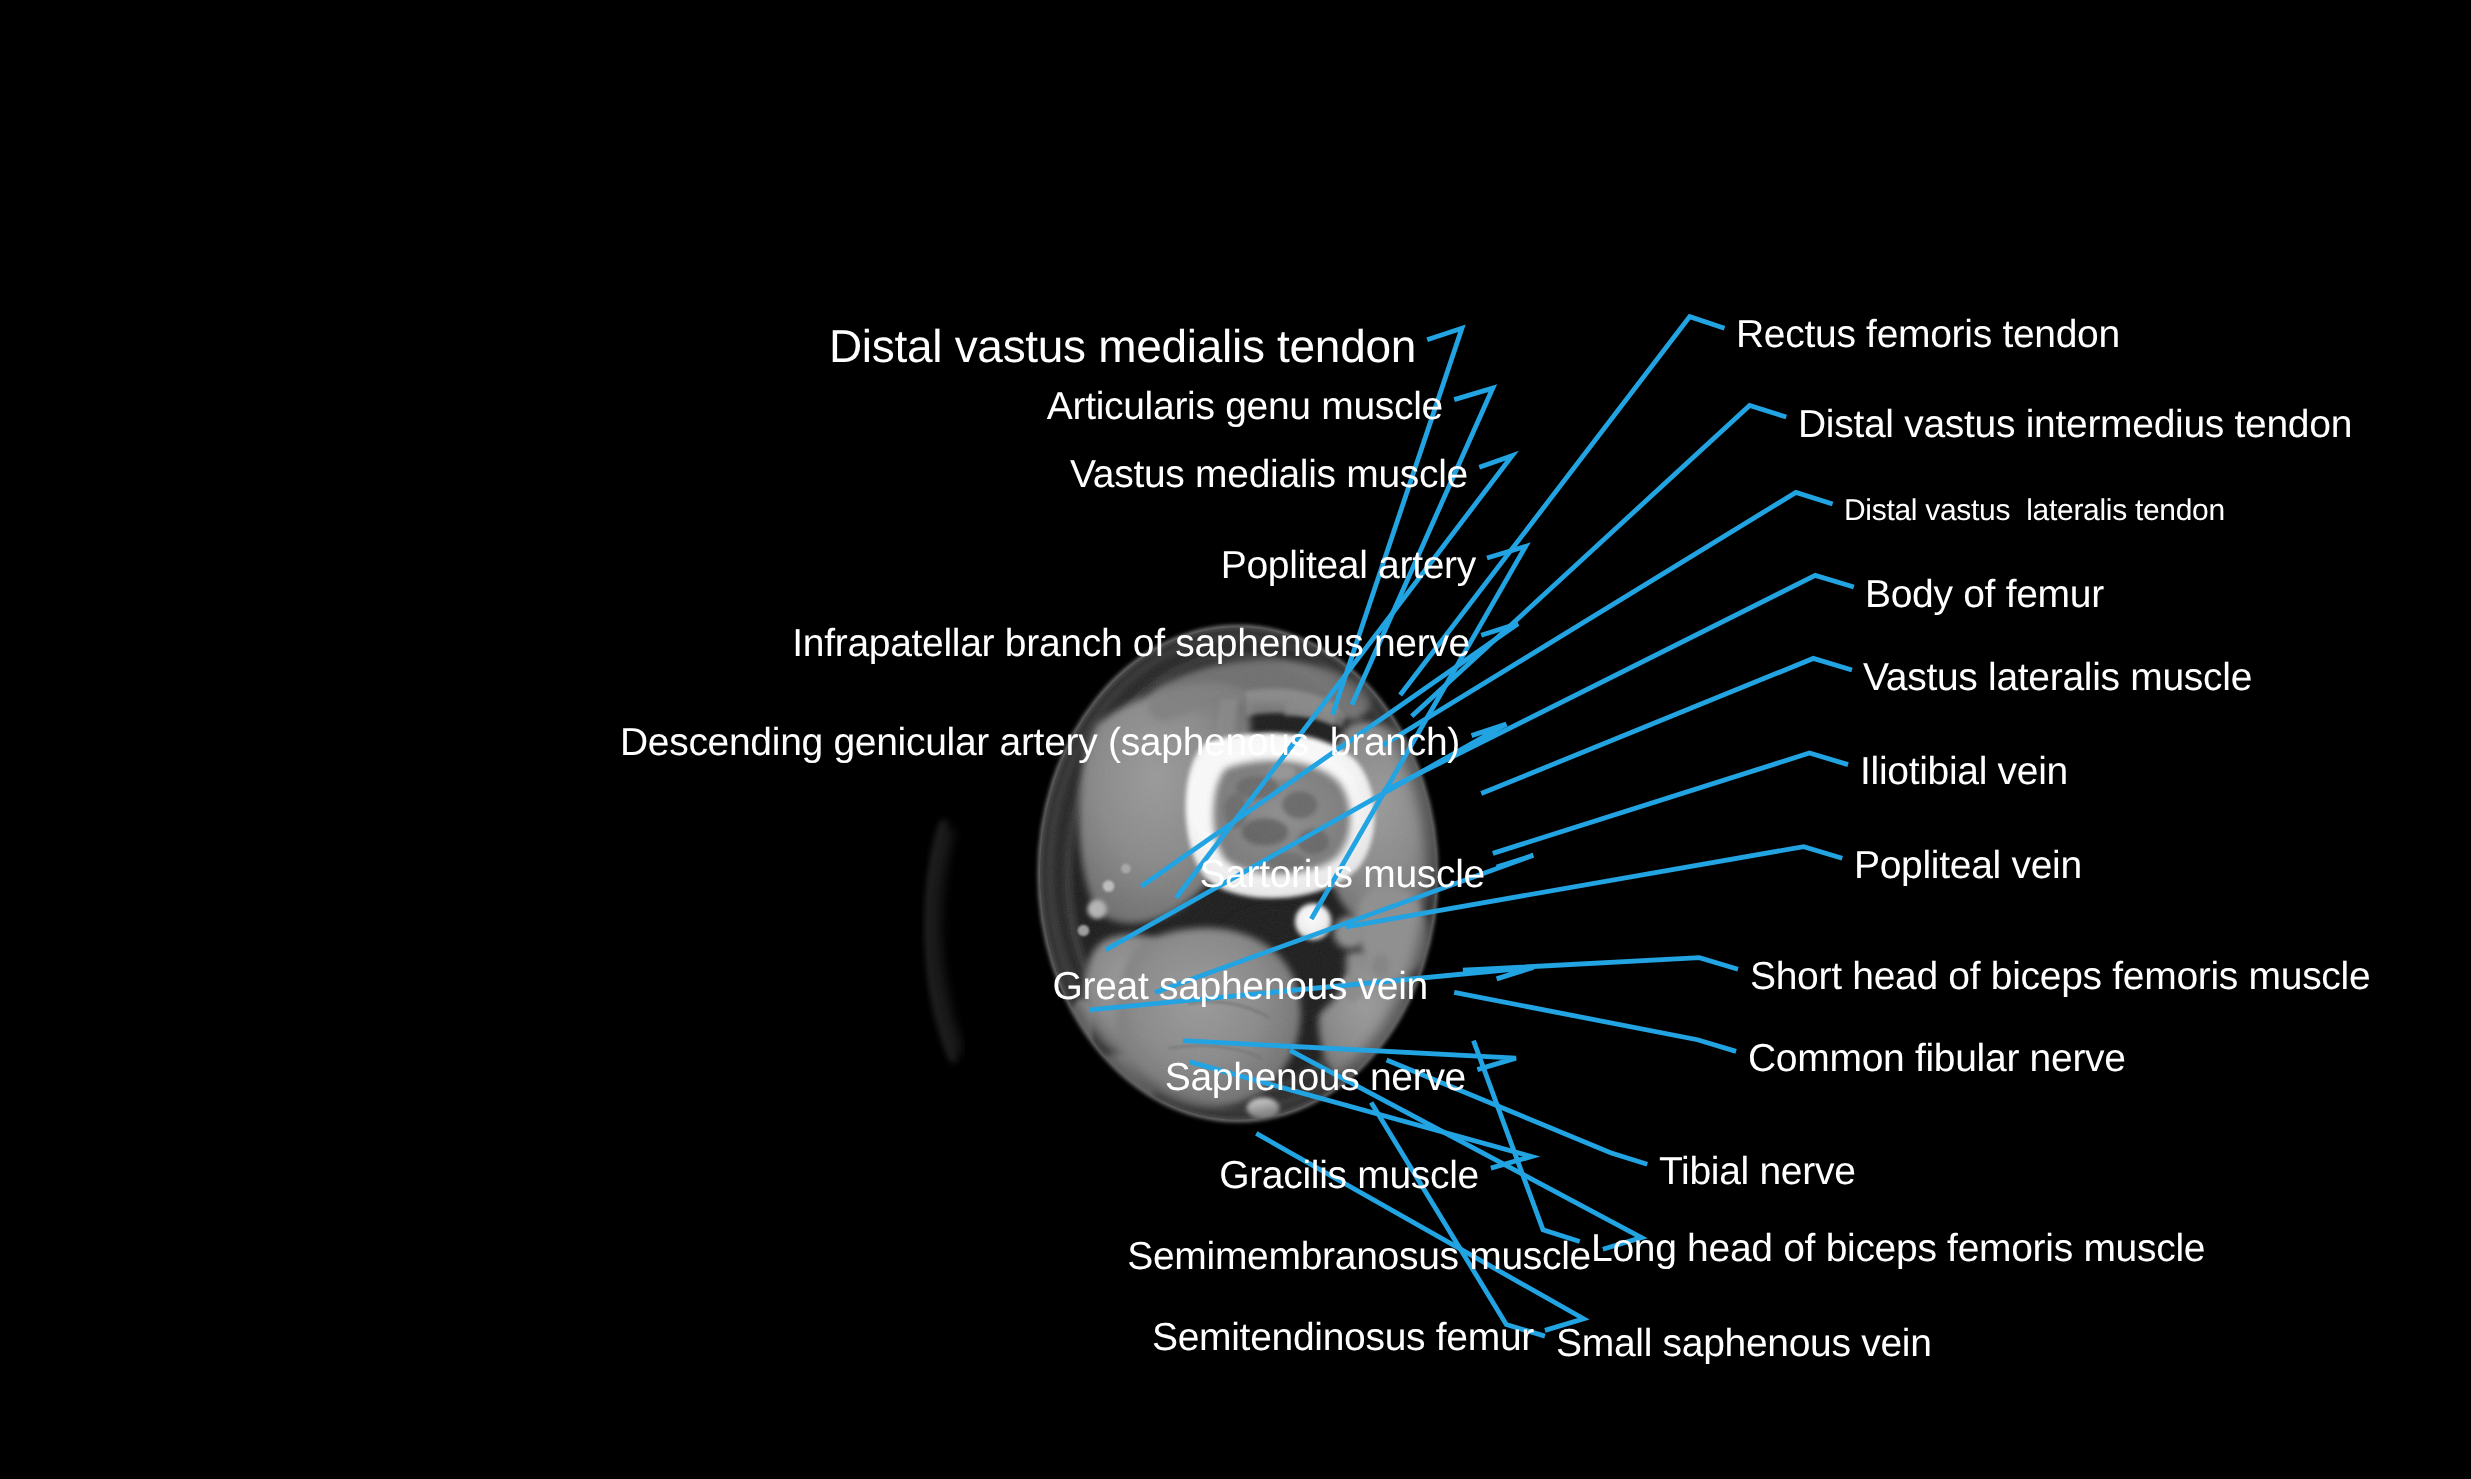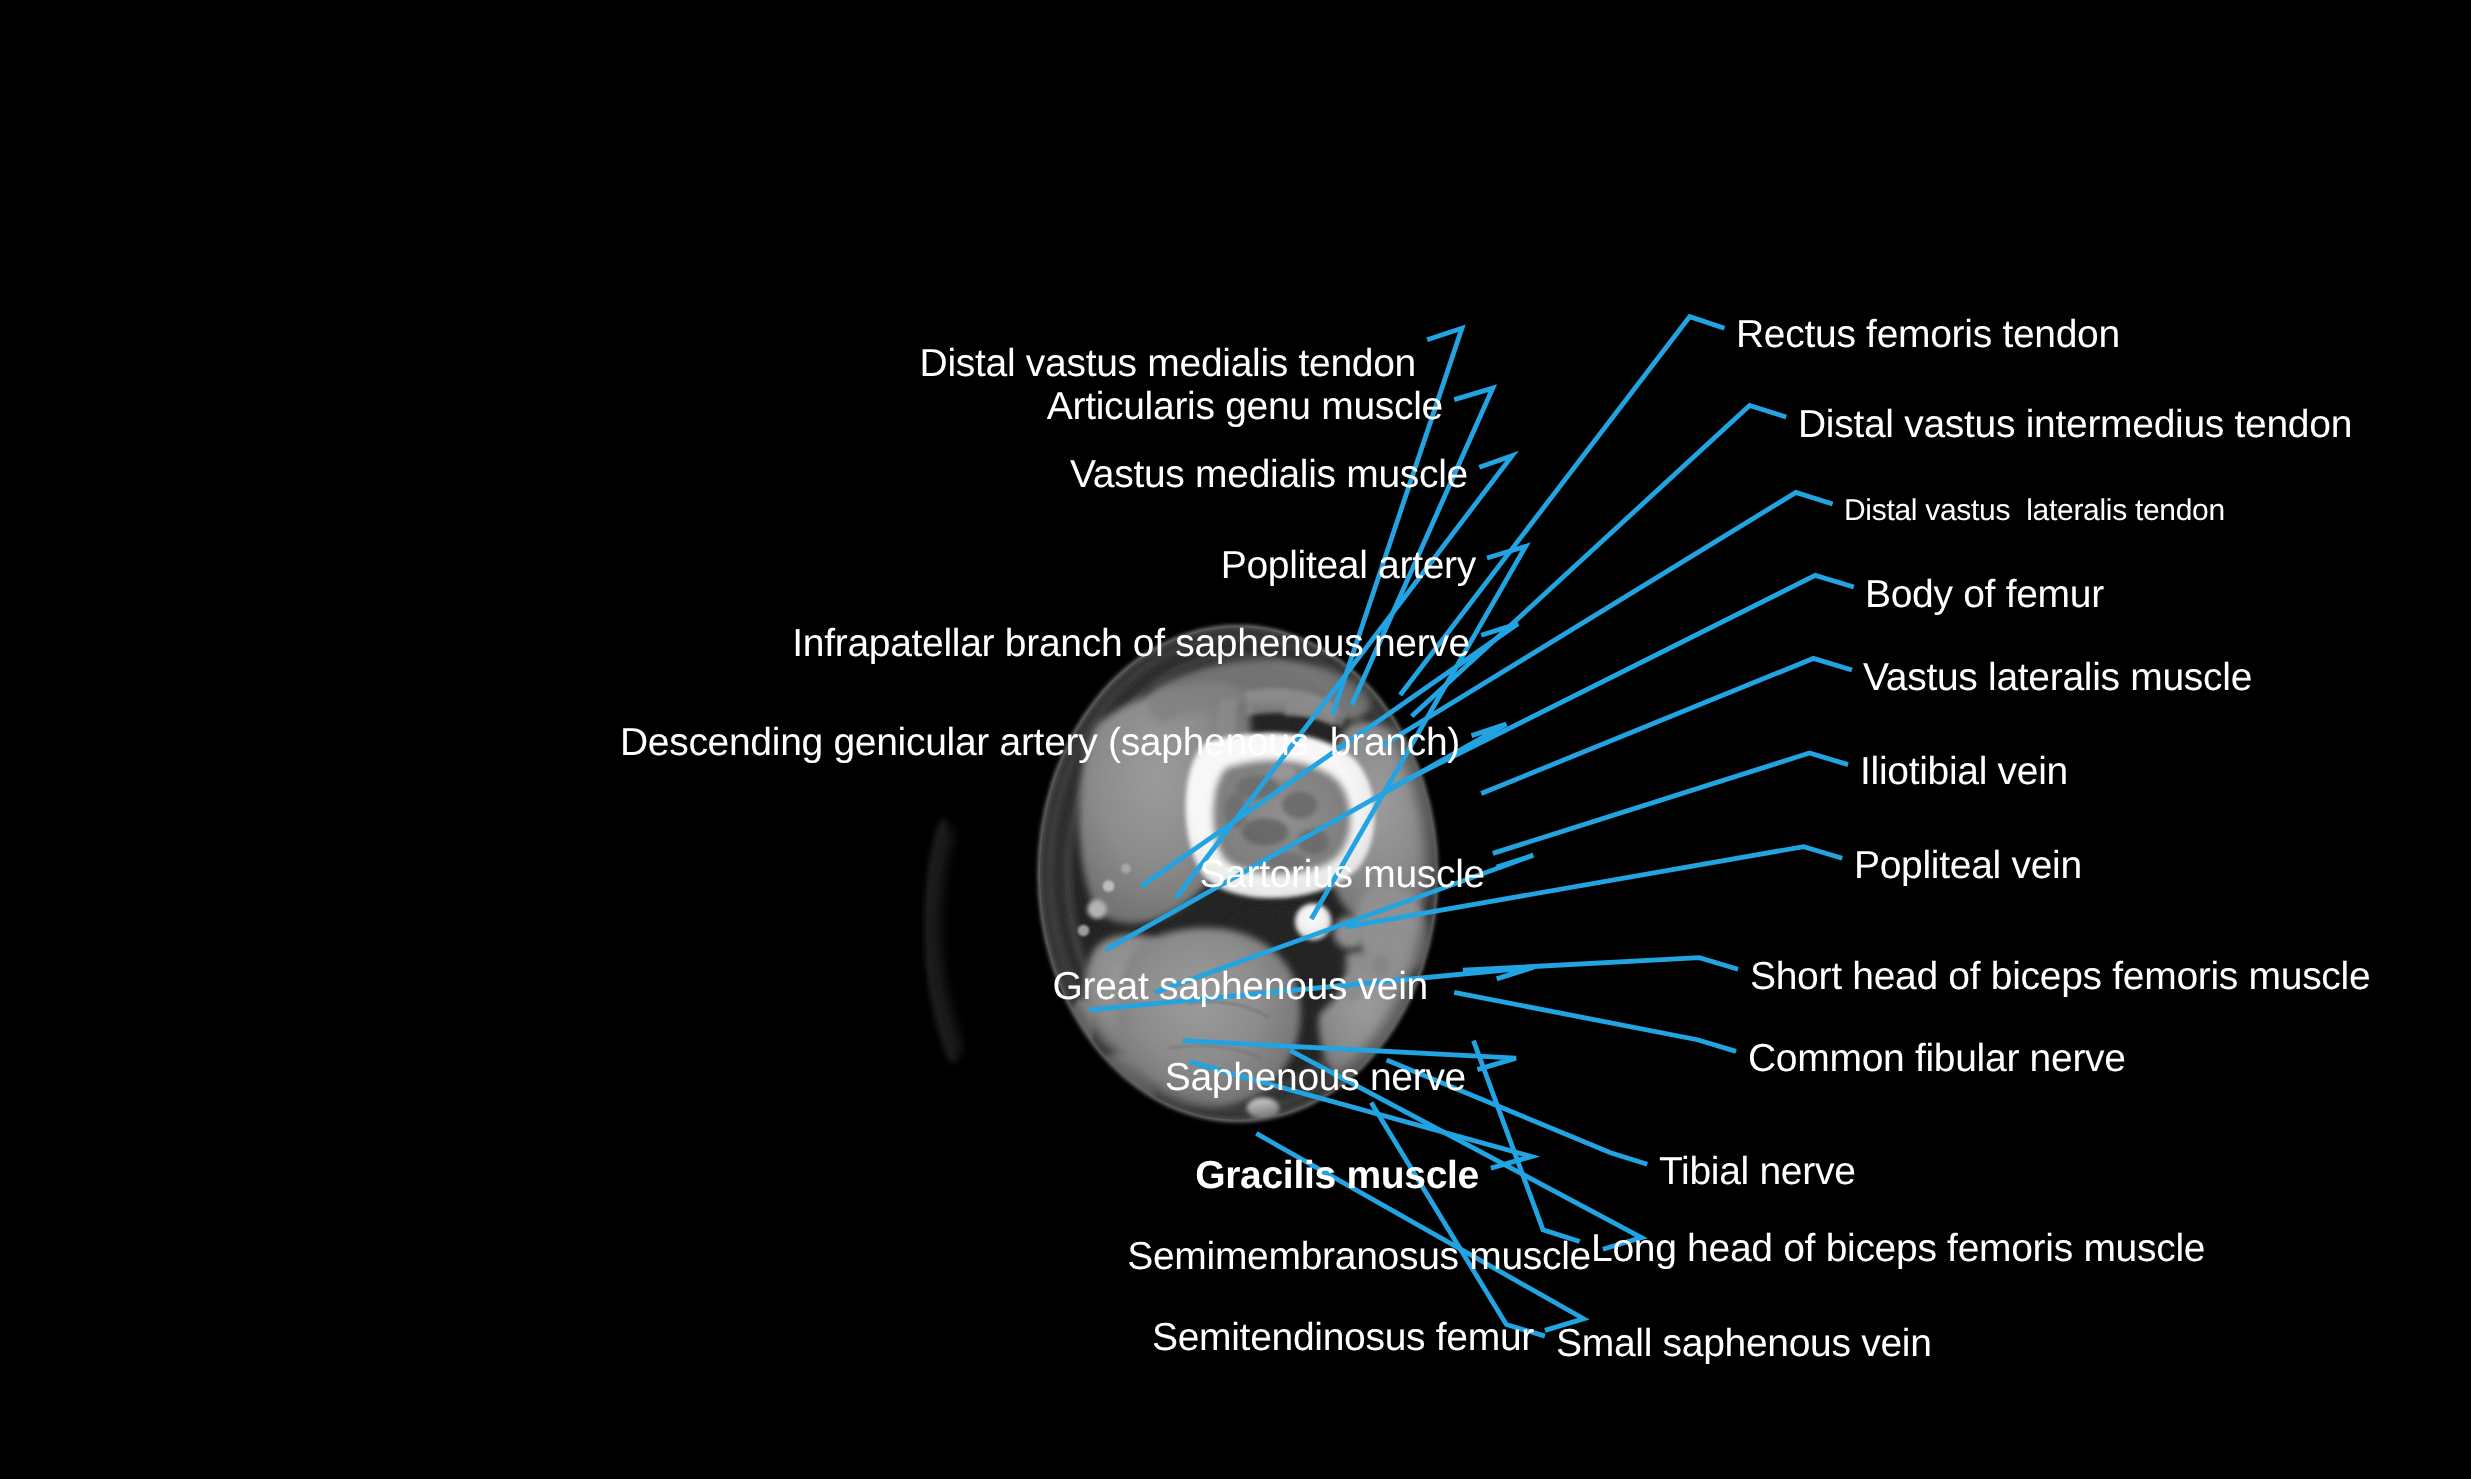--- a/index.html
+++ b/index.html
@@ -201,30 +201,30 @@
         <polyline points="1908,889 1868,877 1394,960"></polyline>
         <polyline points="1800,1004 1760,992 1515,1005"></polyline>
         <polyline points="1798,1089 1758,1077 1506,1028"></polyline>
         <polyline points="1706,1206 1668,1194 1436,1098"></polyline>
         <polyline points="1636,1286 1598,1274 1526,1078"></polyline>
         <polyline points="1600,1384 1560,1372 1420,1142"></polyline>
       </g>
   </svg>
 
   <div id="labels-left">
-      <div class="lbl r" style="top: 325px; right: 1056px; color: rgb(255, 255, 255); font-size: 39px; margin-top: 18px;">Distal vastus medialis tendon</div>
+      <div class="lbl r" style="top: 325px; right: 1056px; color: rgb(255, 255, 255); font-size: 46px;">Distal vastus medialis tendon</div>
       <div class="lbl r" style="top: 386px; right: 1029px; color: rgb(255, 255, 255); font-size: 39px;">Articularis genu muscle</div>
       <div class="lbl r" style="top: 454px; right: 1004px; color: rgb(255, 255, 255); font-size: 39px;">Vastus medialis muscle</div>
       <div class="lbl r" style="top: 545px; right: 996px; color: rgb(255, 255, 255); font-size: 39px;">Popliteal artery</div>
       <div class="lbl r" style="top: 623px; right: 1002px; color: rgb(255, 255, 255); font-size: 39px;">Infrapatellar branch of saphenous nerve</div>
       <div class="lbl r" style="top: 722px; right: 1012px; color: rgb(255, 255, 255); font-size: 39px;">Descending genicular artery (saphenous  branch)</div>
       <div class="lbl r" style="top: 854px; right: 987px; color: rgb(255, 255, 255); font-size: 39px;">Sartorius muscle</div>
       <div class="lbl r" style="top: 966px; right: 1044px; color: rgb(255, 255, 255); font-size: 39px;">Great saphenous vein</div>
       <div class="lbl r" style="top: 1057px; right: 1006px; color: rgb(255, 255, 255); font-size: 39px;">Saphenous nerve</div>
-      <div class="lbl r" style="top: 1155px; right: 993px; color: rgb(255, 255, 255); font-size: 39px; font-weight: bold;">Gracilis muscle</div>
+      <div class="lbl r" style="top: 1155px; right: 993px; color: rgb(255, 255, 255); font-size: 39px;">Gracilis muscle</div>
       <div class="lbl r" style="top: 1236px; right: 881px; color: rgb(255, 255, 255); font-size: 39px;">Semimembranosus muscle</div>
       <div class="lbl r" style="top: 1317px; right: 938px; color: rgb(255, 255, 255); font-size: 39px;">Semitendinosus femur</div>
     </div>
   <div id="labels-right">
       <div class="lbl l" style="top: 314px; left: 1736px; color: rgb(255, 255, 255); font-size: 39px;">Rectus femoris tendon</div>
       <div class="lbl l" style="top: 404px; left: 1798px; color: rgb(255, 255, 255); font-size: 39px;">Distal vastus intermedius tendon</div>
       <div class="lbl l" style="top: 490px; left: 1844px; color: rgb(255, 255, 255); font-size: 30px;">Distal vastus  lateralis tendon</div>
       <div class="lbl l" style="top: 574px; left: 1865px; color: rgb(255, 255, 255); font-size: 39px;">Body of femur</div>
       <div class="lbl l" style="top: 657px; left: 1863px; color: rgb(255, 255, 255); font-size: 39px;">Vastus lateralis muscle</div>
       <div class="lbl l" style="top: 751px; left: 1860px; color: rgb(255, 255, 255); font-size: 39px;">Iliotibial vein</div>

